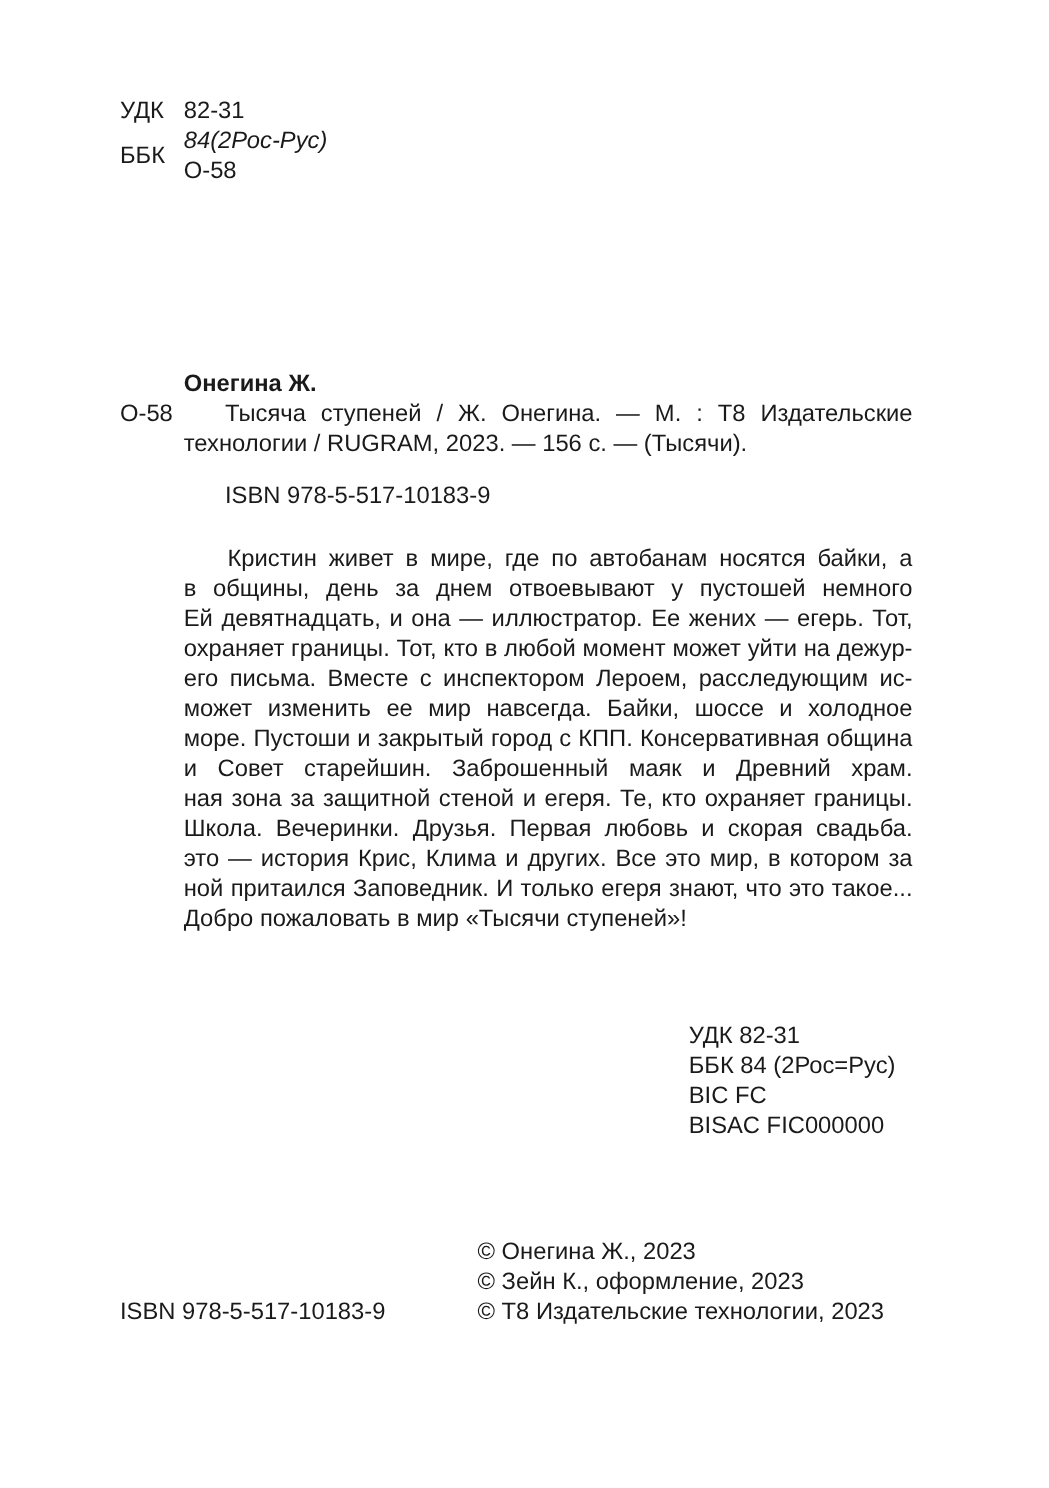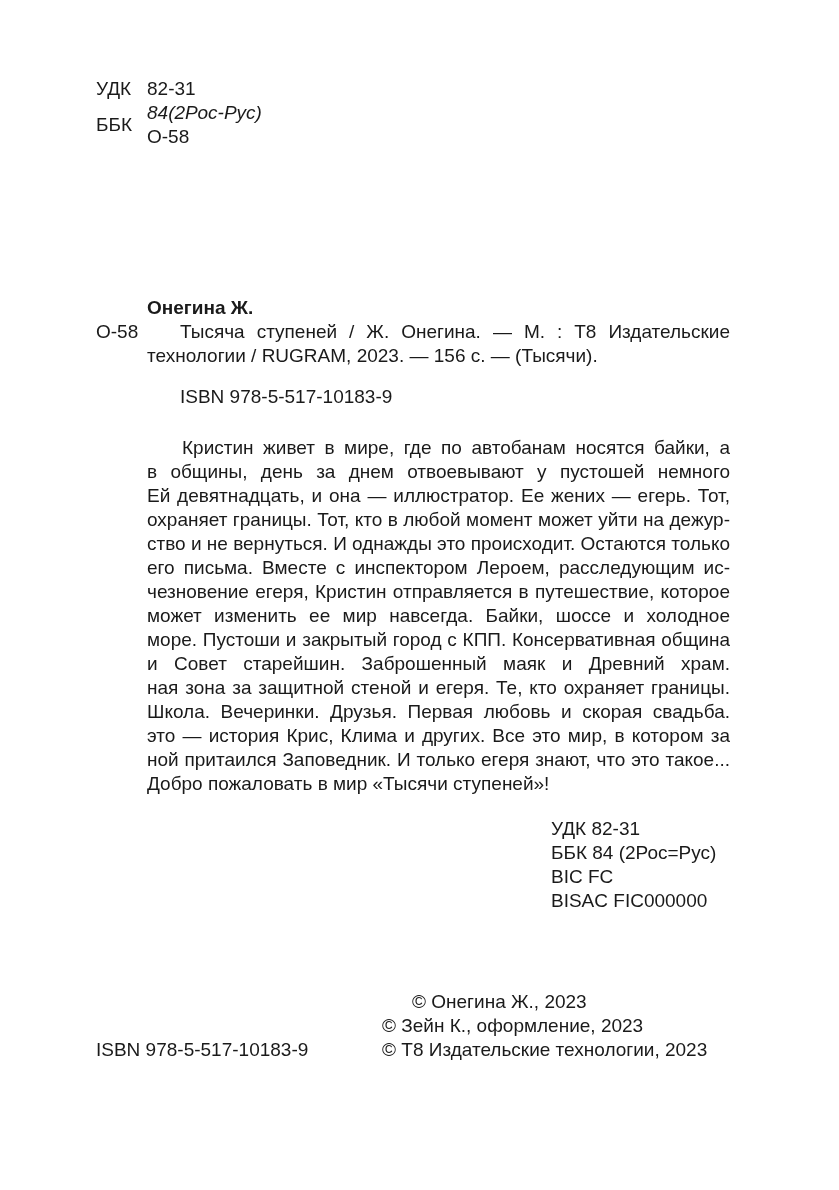--- a/index.html
+++ b/index.html
@@ -37,38 +37,36 @@
   <div class="abs line" style="left:180px; top:320px; width:550px; text-align:justify; text-align-last:justify;">Тысяча ступеней / Ж. Онегина. — М. : Т8 Издательские</div>
   <div class="abs line" style="left:147px; top:344px;">технологии / RUGRAM, 2023. — 156 с. — (Тысячи).</div>
   <div class="abs line" style="left:180px; top:385px;">ISBN 978-5-517-10183-9</div>
 </div>
 
 <div class="desc">
   <span class="justify-line indent">Кристин живет в мире, где по автобанам носятся байки, а солн-</span>
   <span class="justify-line">в общины, день за днем отвоевывают у пустошей немного земли.</span>
   <span class="justify-line">Ей девятнадцать, и она — иллюстратор. Ее жених — егерь. Тот, кто</span>
   <span class="justify-line">охраняет границы. Тот, кто в любой момент может уйти на дежур-</span>
-  <span class="justify-line">ство и не вернуться. И однажды это происходит. Остаются только</span>
   <span class="justify-line">его письма. Вместе с инспектором Лероем, расследующим ис-</span>
-  <span class="justify-line">чезновение егеря, Кристин отправляется в путешествие, которое</span>
   <span class="justify-line">может изменить ее мир навсегда. Байки, шоссе и холодное серое</span>
   <span class="justify-line">море. Пустоши и закрытый город с КПП. Консервативная община</span>
   <span class="justify-line">и Совет старейшин. Заброшенный маяк и Древний храм. Аномаль-</span>
   <span class="justify-line">ная зона за защитной стеной и егеря. Те, кто охраняет границы.</span>
   <span class="justify-line">Школа. Вечеринки. Друзья. Первая любовь и скорая свадьба. Все</span>
   <span class="justify-line">это — история Крис, Клима и других. Все это мир, в котором за сте-</span>
   <span class="justify-line">ной притаился Заповедник. И только егеря знают, что это такое...</span>
   <span class="justify-line last-line">Добро пожаловать в мир «Тысячи ступеней»!</span>
 </div>
 
 <div>
   <div class="abs line" style="left:551px; top:817px;">УДК 82-31</div>
   <div class="abs line" style="left:551px; top:841px;">ББК 84 (2Рос=Рус)</div>
   <div class="abs line" style="left:551px; top:865px;">BIC FC</div>
   <div class="abs line" style="left:551px; top:889px;">BISAC FIC000000</div>
 </div>
 
 <div>
-  <div class="abs line" style="left:382px; top:990px;margin-left:30px;">© Онегина Ж., 2023</div>
+  <div class="abs line" style="left:382px; top:990px;">© Онегина Ж., 2023</div>
   <div class="abs line" style="left:382px; top:1014px;">© Зейн К., оформление, 2023</div>
   <div class="abs line" style="left:96px; top:1038px;">ISBN 978-5-517-10183-9</div>
   <div class="abs line" style="left:382px; top:1038px;">© Т8 Издательские технологии, 2023</div>
 </div>
 
 </body></html>

